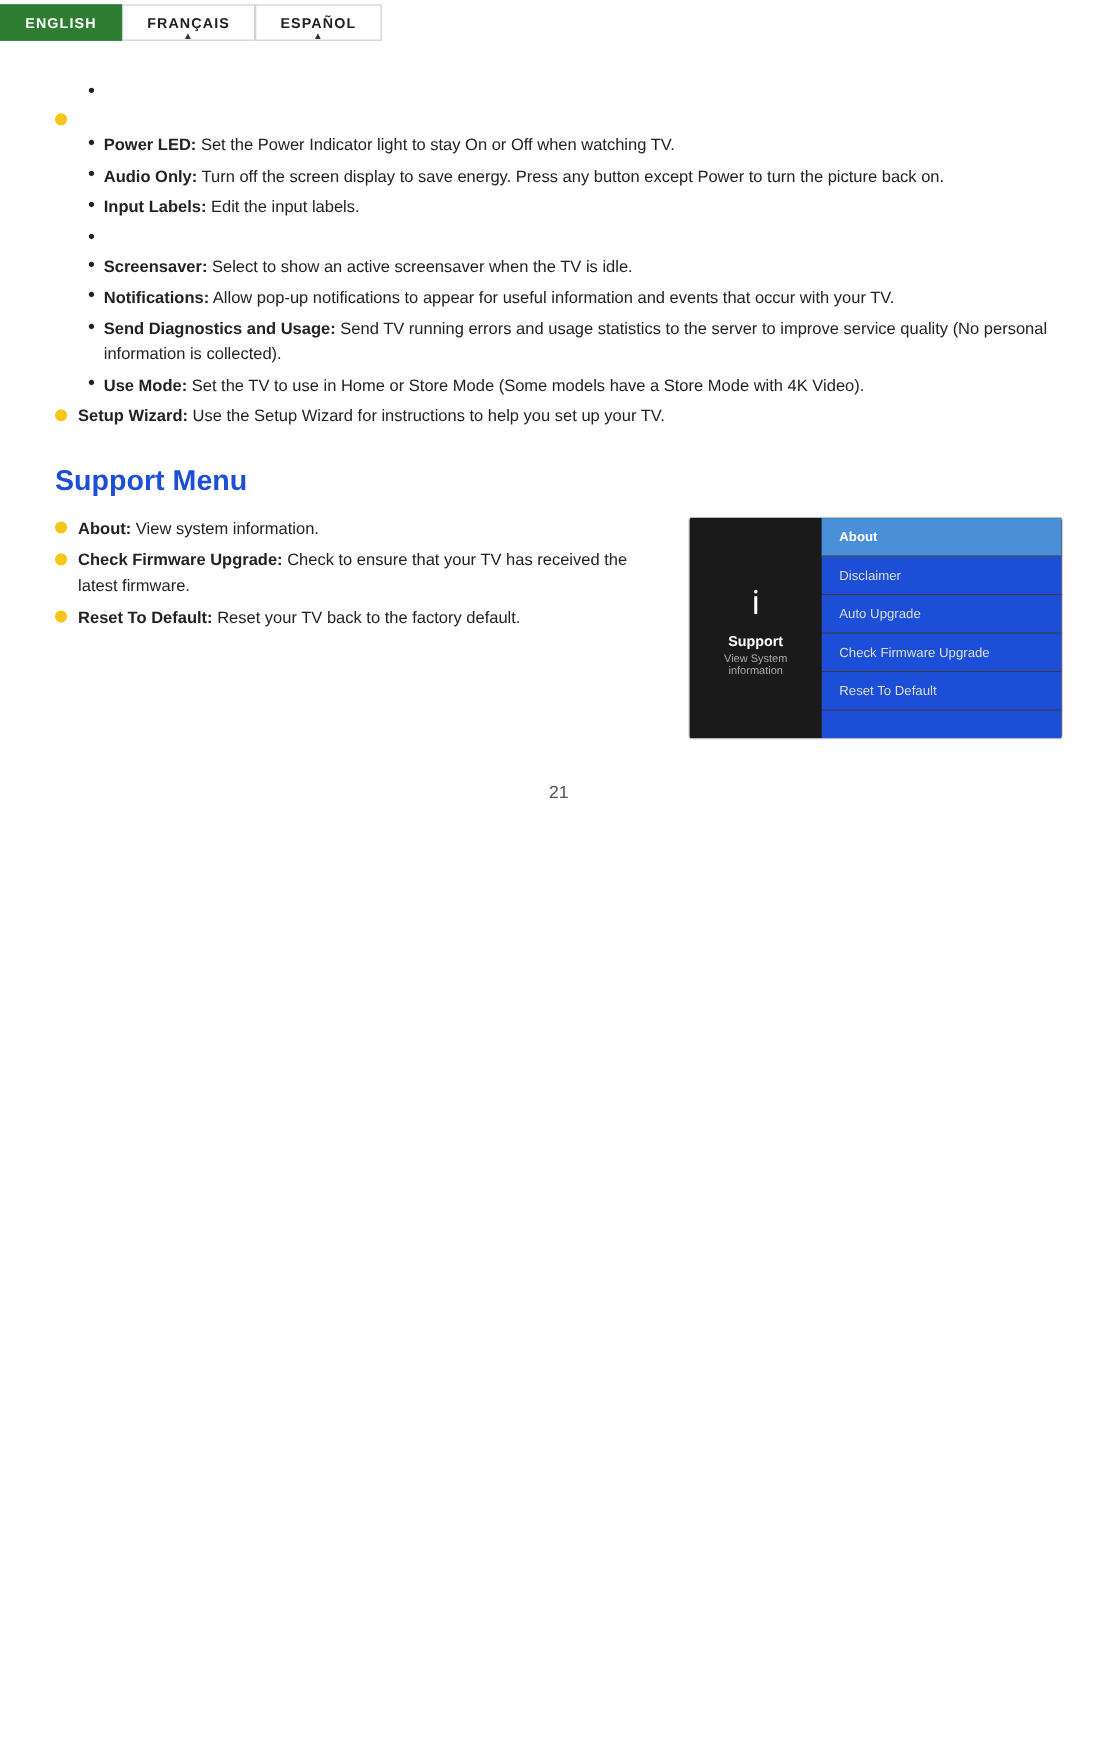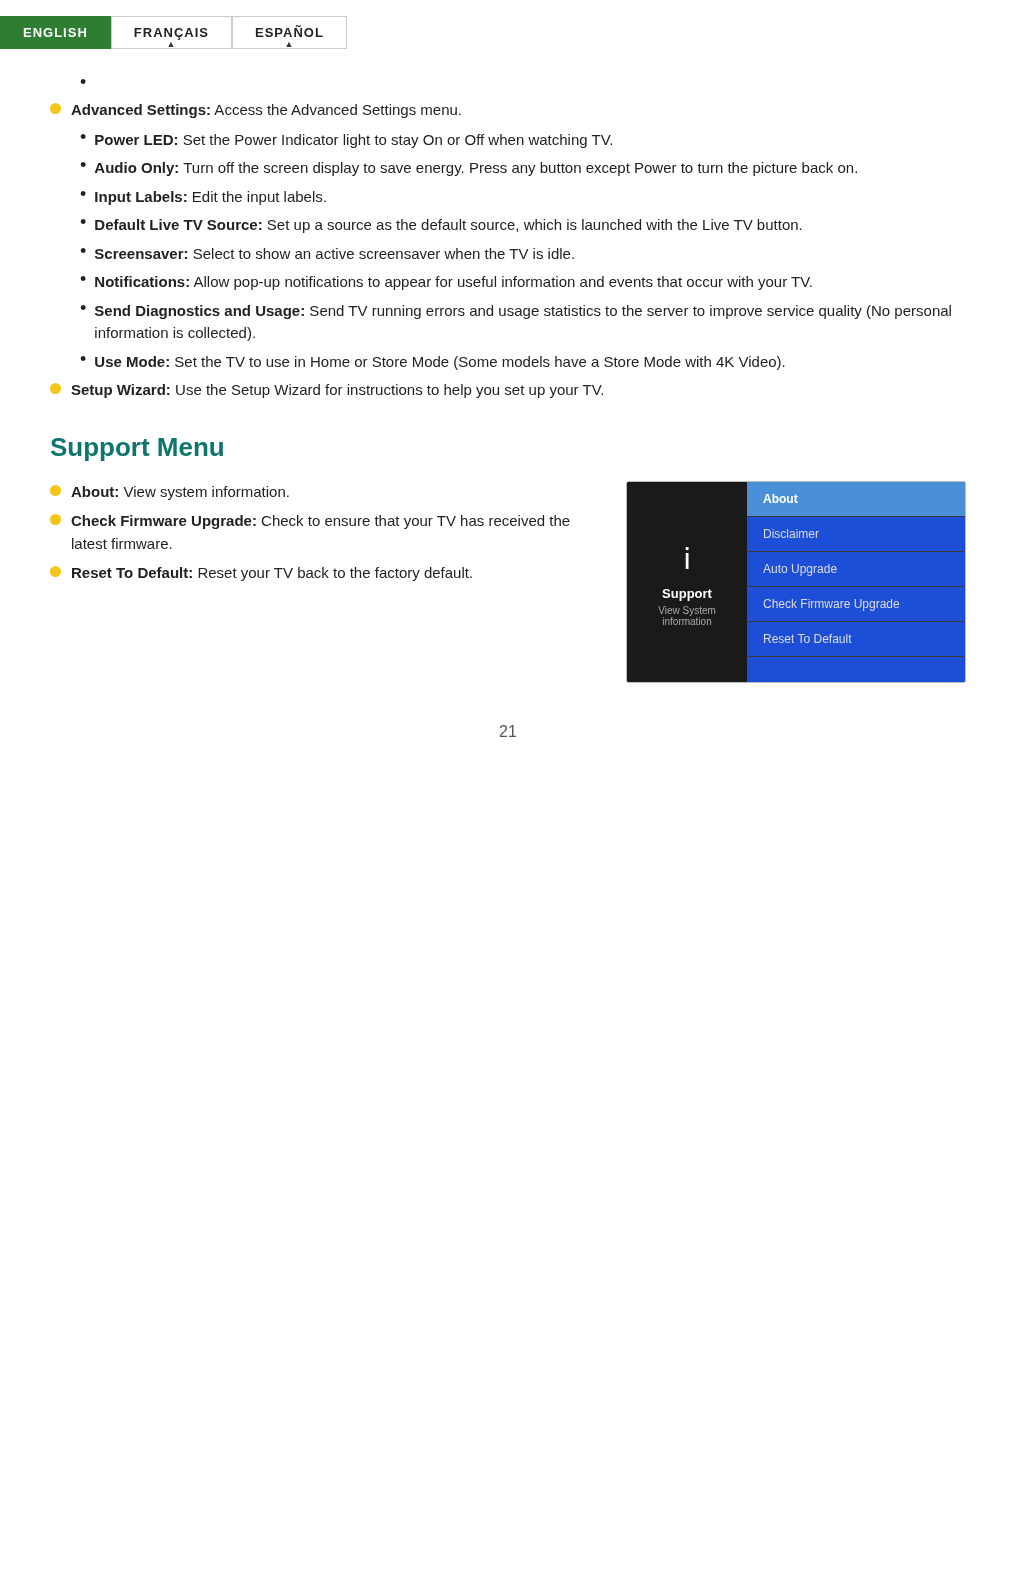--- a/index.html
+++ b/index.html
@@ -14,21 +14,21 @@
     }
 
     
     .lang-tabs {
       display: flex;
       flex-direction: row;
       border-bottom: none;
       margin: 0;
       padding: 0;
       position: absolute;
-      top: 16px;
+      top: 4px;
       left: 0;
       border-radius: 15px;
     }
     .lang-tab {
       padding: 8px 22px;
       font-size: 13px;
       font-weight: bold;
       cursor: pointer;
       border: 1px solid #ccc;
       background: #fff;
@@ -95,21 +95,21 @@
     }
     .item-text {
       line-height: 1.5;
     }
     .item-text b {
       font-weight: bold;
     }
 
     
     .support-menu-heading {
-      color: #0f766e;
+      color: #1d4ed8;
       font-size: 26px;
       font-weight: bold;
       margin-top: 30px;
       margin-bottom: 18px;
     }
 
     
     .support-section {
       display: flex;
       flex-direction: row;
@@ -208,41 +208,37 @@
 <div class="content">
 
   <div class="sub-list">
     <div class="sub-item">
       <span class="dot-bullet">•</span>
     </div>
   </div>
 
   <div class="circle-bullet-item">
     <div class="circle-bullet yellow"></div>
-    <span class="item-text">
-      <b>Advanced Settings:</b><span> Access the Advanced Settings menu.</span>
-    </span>
   </div>
 
   <div class="sub-list">
     <div class="sub-item">
       <span class="dot-bullet">•</span>
       <span class="item-text"><b>Power LED:</b><span> Set the Power Indicator light to stay On or Off when watching TV.</span></span>
     </div>
     <div class="sub-item">
       <span class="dot-bullet">•</span>
       <span class="item-text"><b>Audio Only:</b><span> Turn off the screen display to save energy. Press any button except Power to turn the picture back on.</span></span>
     </div>
     <div class="sub-item">
       <span class="dot-bullet">•</span>
       <span class="item-text"><b>Input Labels:</b><span> Edit the input labels.</span></span>
     </div>
     <div class="sub-item">
       <span class="dot-bullet">•</span>
-      <span class="item-text"><b>Default Live TV Source:</b><span> Set up a source as the default source, which is launched with the Live TV button.</span></span>
     </div>
     <div class="sub-item">
       <span class="dot-bullet">•</span>
       <span class="item-text"><b>Screensaver:</b><span> Select to show an active screensaver when the TV is idle.</span></span>
     </div>
     <div class="sub-item">
       <span class="dot-bullet">•</span>
       <span class="item-text"><b>Notifications:</b><span> Allow pop-up notifications to appear for useful information and events that occur with your TV.</span></span>
     </div>
     <div class="sub-item">

